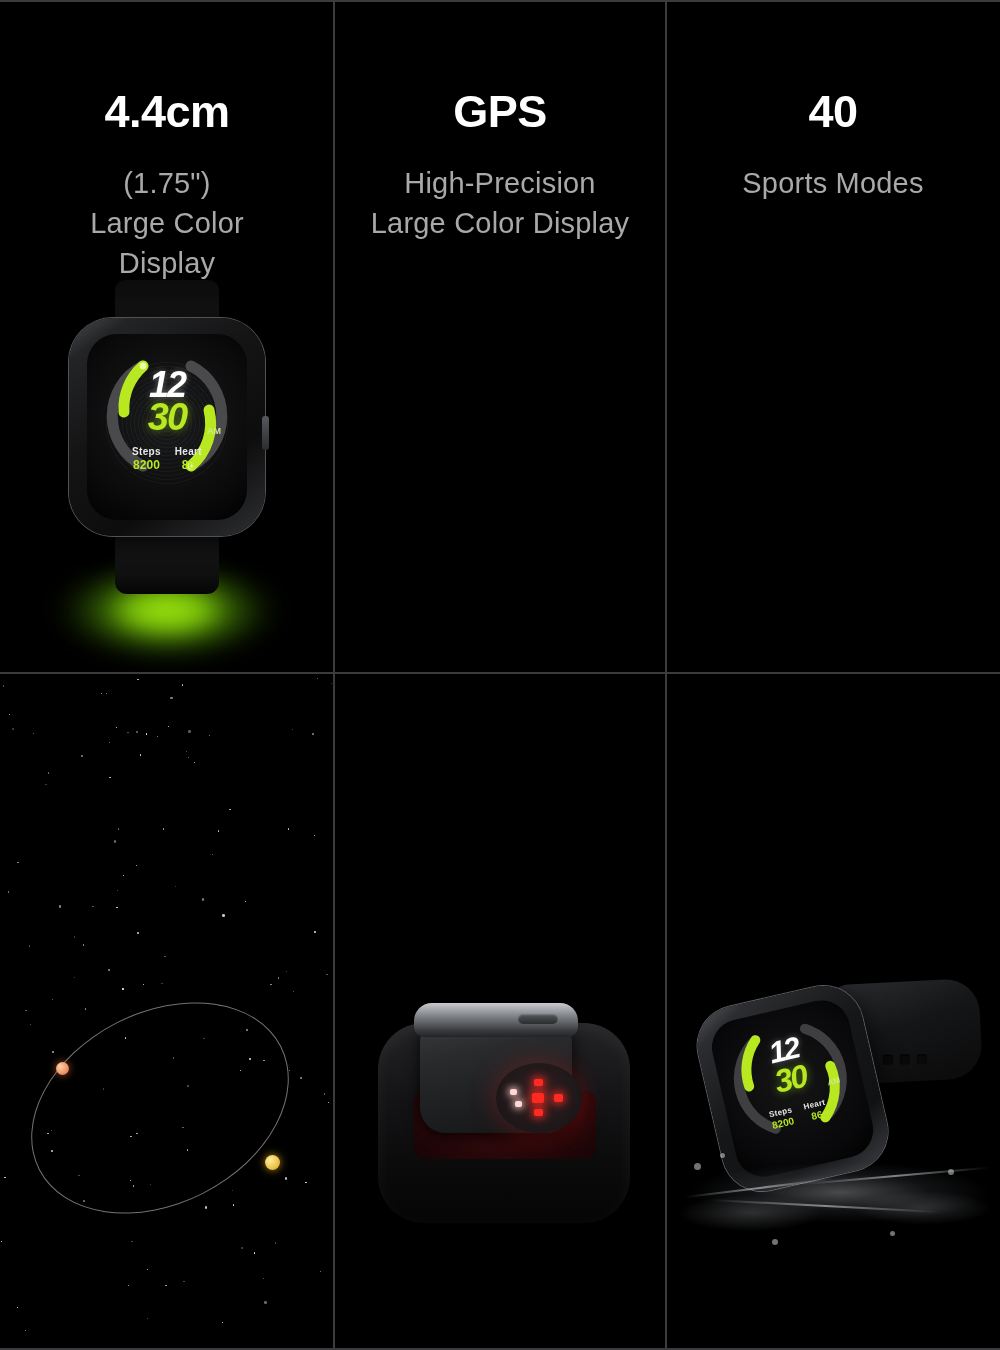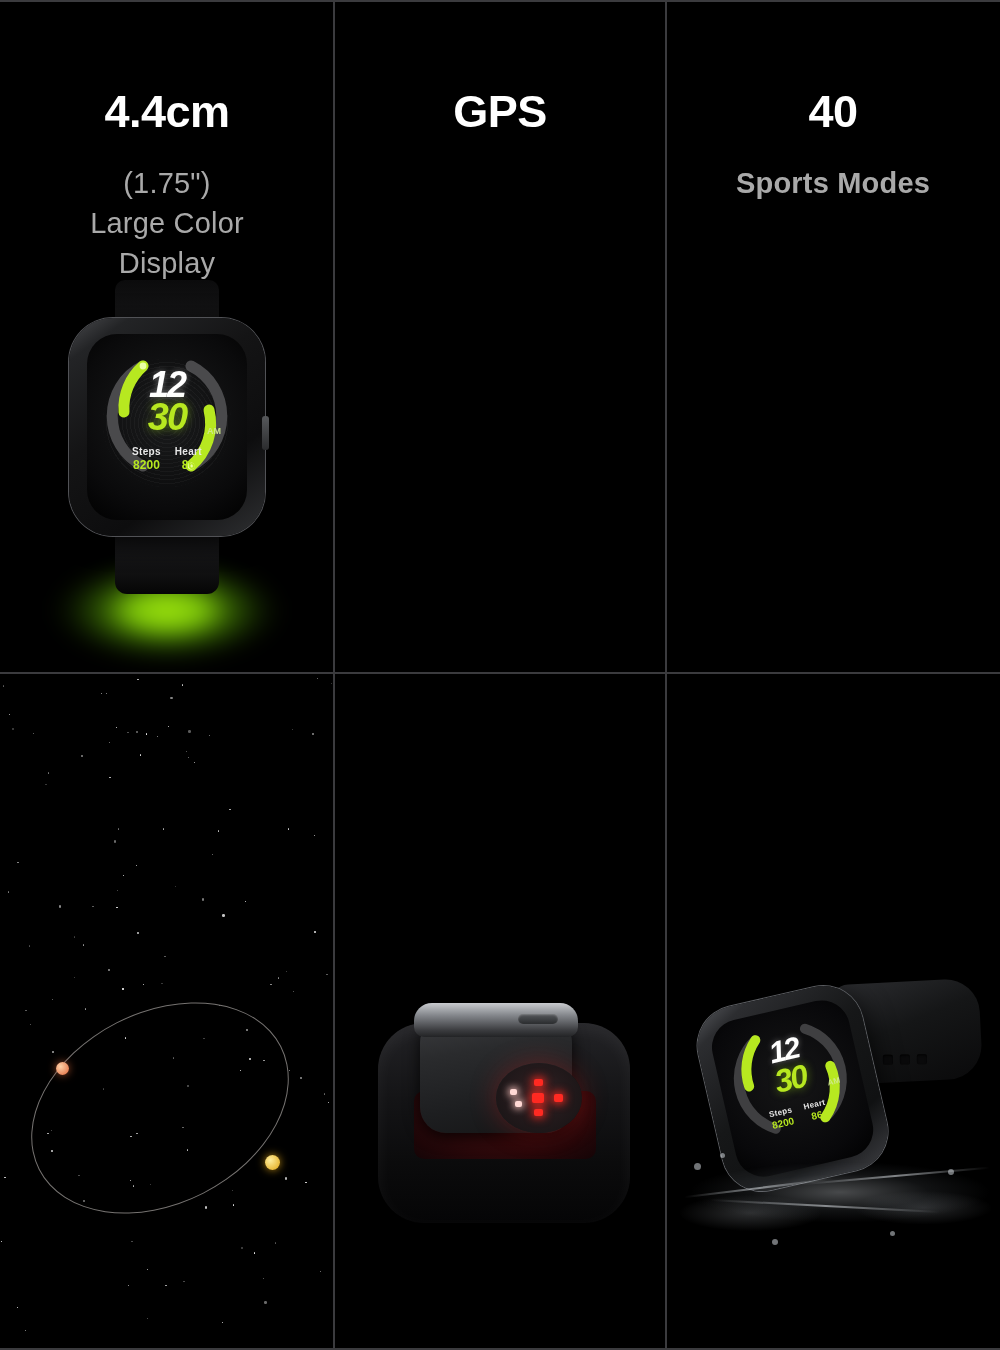--- a/index.html
+++ b/index.html
@@ -29,21 +29,21 @@
     font-size:45px;font-weight:700;color:#ffffff;letter-spacing:-0.5px;line-height:1.05;
   }
   .sub{
     font-size:29px;font-weight:400;color:#a9a9a9;line-height:1.38;letter-spacing:0.2px;
   }
   .c1 .title{top:88px;}
   .c1 .sub{top:163px;}
   .c2 .title{top:88px;}
   .c2 .sub{top:163px;}
   .c3 .title{top:88px;}
-  .c3 .sub{top:163px;font-weight:bold;}
+  .c3 .sub{top:163px;}
   .cell .txt{position:absolute;}
 
   
   .glow-pool{
     position:absolute;left:26px;top:560px;width:282px;height:120px;
     background:radial-gradient(ellipse 48% 52% at 50% 42%, #9ee30d 0%, #7cc40a 26%, rgba(80,150,6,0.55) 48%, rgba(40,80,3,0.25) 70%, rgba(0,0,0,0) 86%);
     filter:blur(9px);z-index:2;
   }
   .w1{
     position:absolute;left:63px;top:300px;width:208px;height:270px;z-index:5;
@@ -198,20 +198,21 @@
               <div class="val">86</div>
             </div>
           </div>
         </div>
       </div>
     </div>
   </div>
 
   <div class="cell c2">
     <div class="txt title">GPS</div>
+    <div class="txt sub"><span class="ml">High-Precision<br>Large Color Display</span></div>
 
   </div>
 
   <div class="cell c3">
     <div class="txt title">40</div>
     <div class="txt sub"><span class="ml">Sports Modes</span></div>
 
   </div>
 
   <div class="cell c4">

